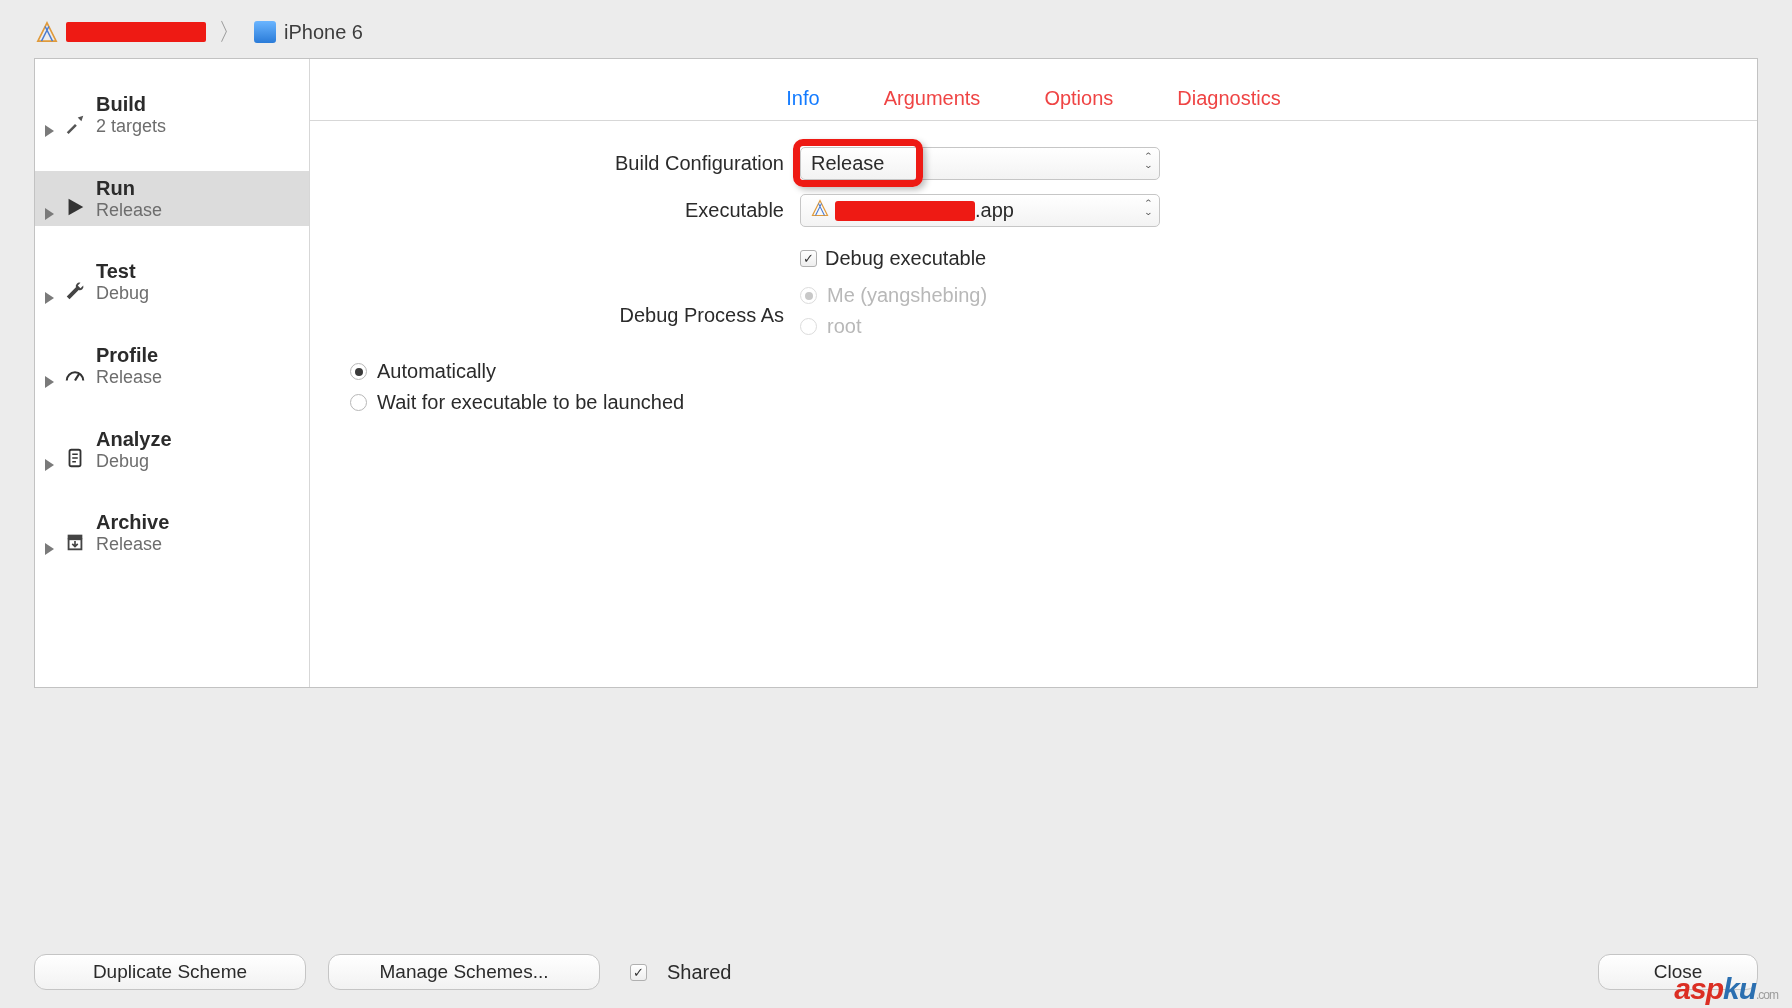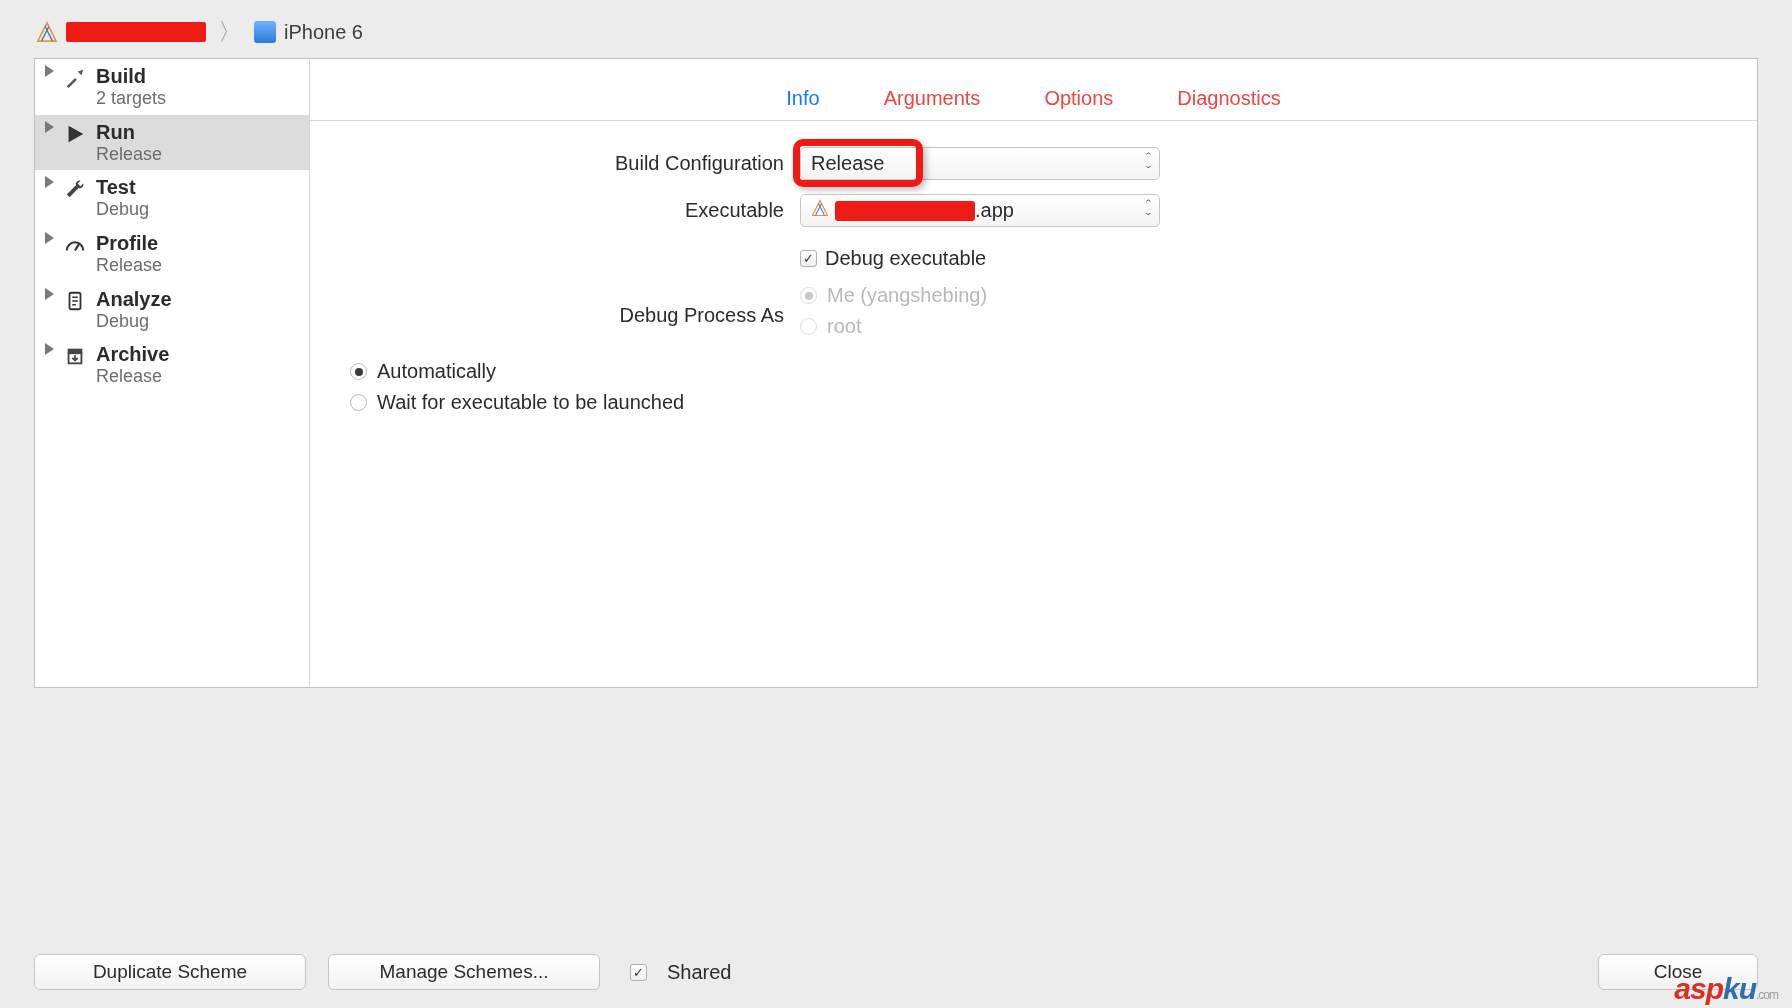--- a/index.html
+++ b/index.html
@@ -40,24 +40,25 @@
   height: 630px;
   display: flex;
 }
 .sidebar {
   width: 275px;
   border-right: 1px solid #d7d7d7;
   background: #fff;
 }
 .sidebar-item {
   display: flex;
-  align-items: flex-start;
+  align-items: flex-end;
   padding: 6px 8px 6px 10px;
   gap: 8px;
   cursor: default;
+  margin-top: 28px;
 }
 .sidebar-item.selected { background: #dcdcdc; }
 .sidebar-item .disclose {
   width: 0; height: 0;
   border-top: 6px solid transparent;
   border-bottom: 6px solid transparent;
   border-left: 9px solid #7a7a7a;
 }
 .sidebar-item .sicon {
   width: 26px; height: 26px; display:flex; align-items:center; justify-content:center;
@@ -131,21 +132,21 @@
 
 .radio-row { display:flex; align-items:center; gap:10px; margin-bottom:8px;}
 
 .bottom-bar {
   position:absolute; left:0; right:0; bottom:18px;
   display:flex; align-items:center;
   padding: 0 34px; gap: 22px;
 }
 .mac-btn {
   height: 36px; padding: 0 22px;
-  border:1px solid #c5c5c5; border-radius: 6px;
+  border:1px solid #c5c5c5; border-radius: 12px;
   background: linear-gradient(#ffffff,#f2f2f2);
   font-size: 19px; display:flex; align-items:center; justify-content:center;
 }
 .wide { width: 272px; }
 .spacer { flex:1; }
 .shared-chk { display:flex; align-items:center; gap:20px; margin-left:8px; font-size:20px;}
 
 .watermark {
   position:absolute; right:14px; bottom:2px;
   font-size: 30px; font-weight:700; font-style: italic;

